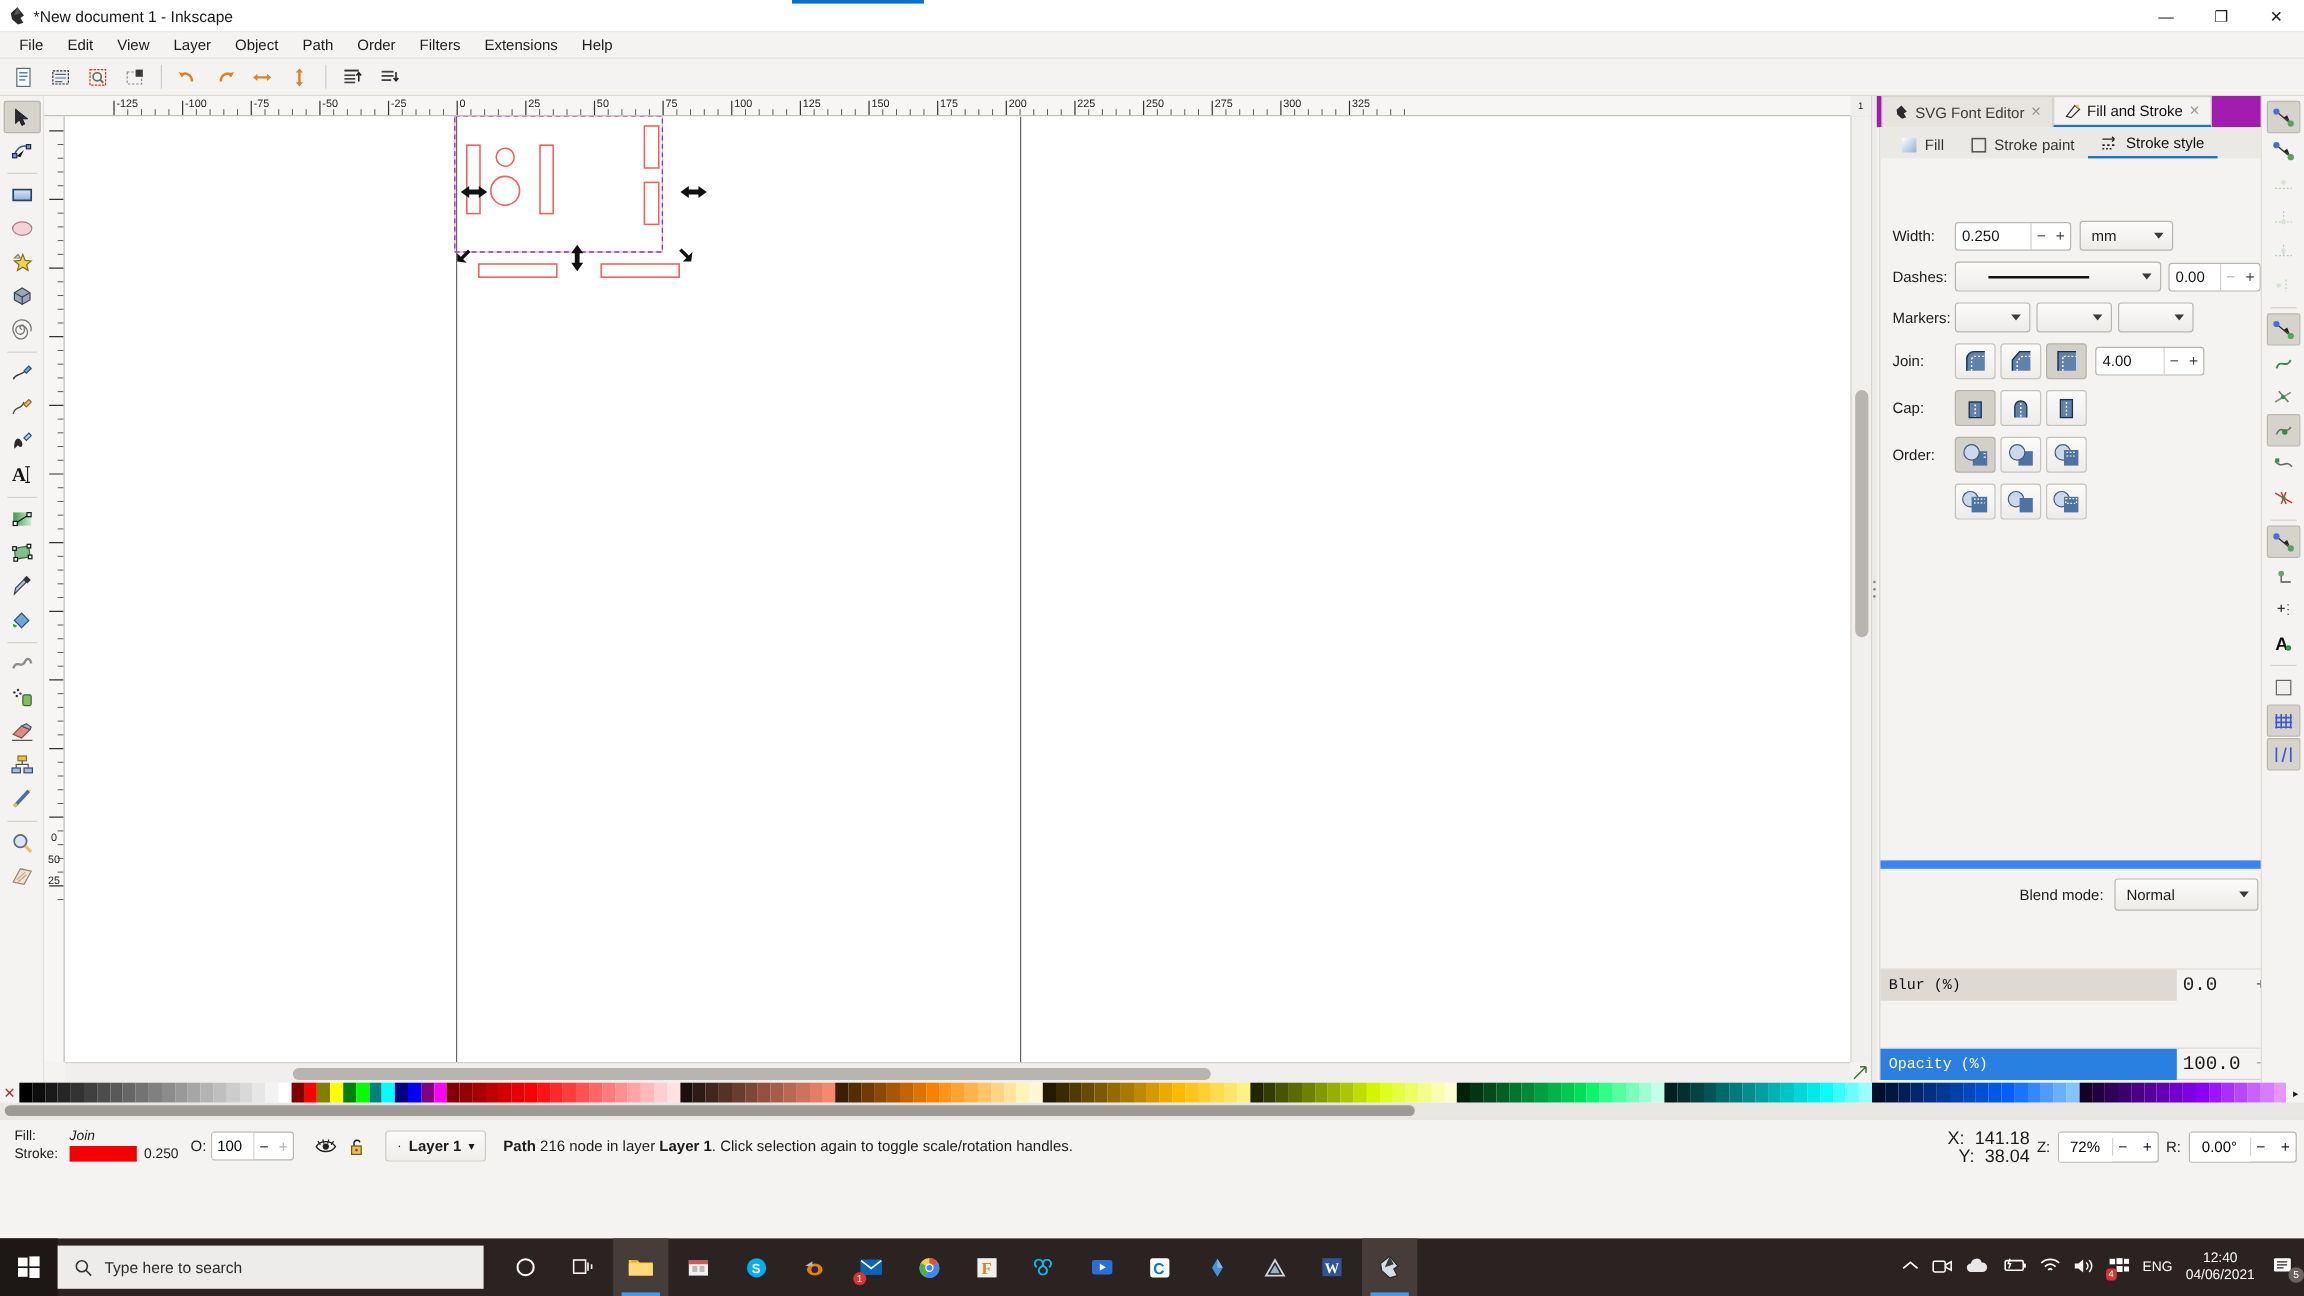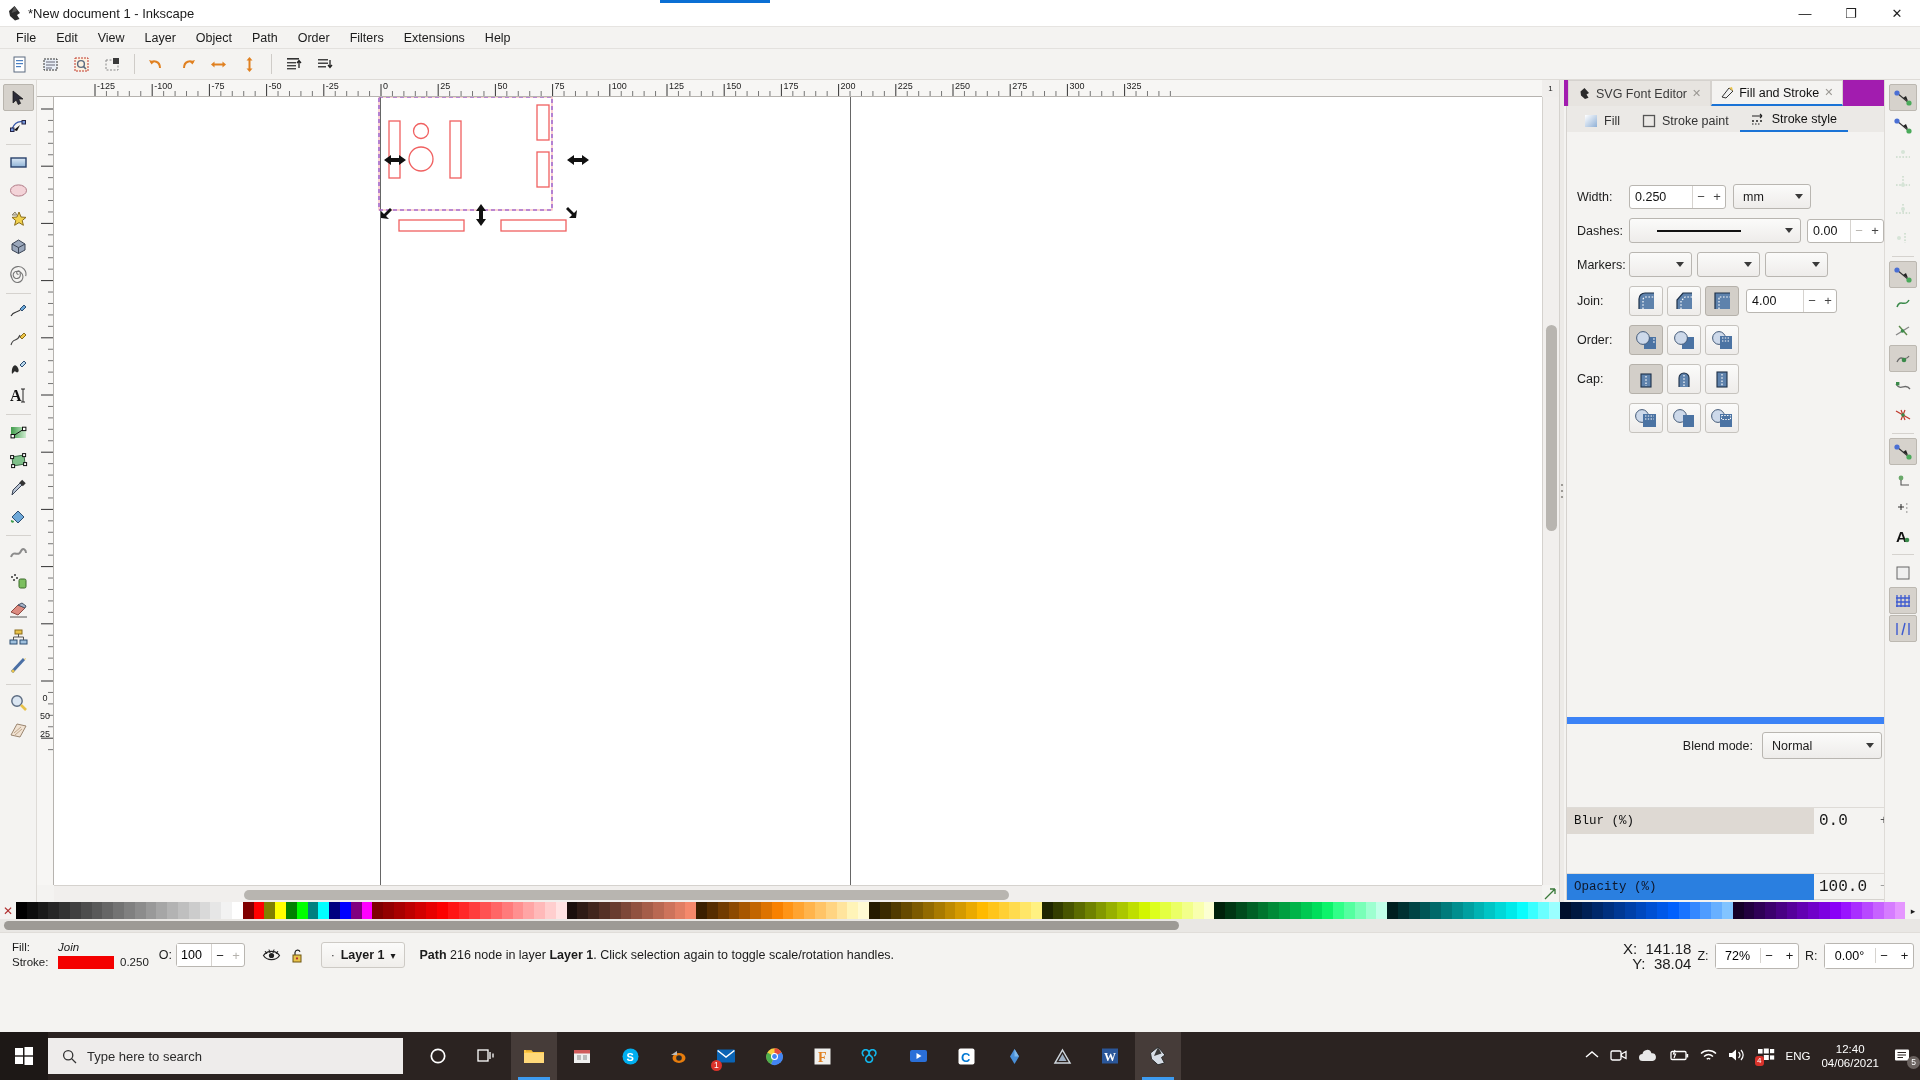--- a/index.html
+++ b/index.html
@@ -110,21 +110,21 @@
   .tbtn { width:34px; height:30px; border:1px solid #c6c3be; border-radius:3px;
     background:linear-gradient(#fbfbfa,#eeecea); display:flex; align-items:center; justify-content:center;
     margin-right:4px; }
   .tbtn.sel { background:#d3cfc9; border-color:#b5b1aa; }
   .blendrow { display:flex; align-items:center; justify-content:flex-end; gap:9px;
     padding:8px 10px 8px 0; border-top:7px solid #3b82f6; }
   .slider-row { height:26px; display:flex; align-items:center; border-top:1px solid #dedbd7;font-family:Liberation Mono, monospace; }
   .slider-track { flex:1; height:26px; background:#ded9d3; position:relative; display:flex; align-items:center; }
   .slider-track.full { background:#2a7fe0; }
   .slider-track span { padding-left:7px; font-size:12.5px; color:#111; }
-  .slider-track.full span { color:#0f172a; }
+  .slider-track.full span { color:#fef9c3; }
   .slider-val { width:62px; text-align:left; padding-left:5px; font-size:16px; }
   .slider-pm { display:flex; }
   .slider-pm span { width:16px; text-align:center; font-size:13px; color:#555; }
 
   
   .snapbar { width:36px; background:#f4f3f1; border-left:1px solid #dedbd7;
     display:flex; flex-direction:column; align-items:center; padding-top:4px; }
   .snap { width:28px; height:27px; display:flex;align-items:center;justify-content:center;
     border-radius:2px; margin-bottom:1px; }
   .snap.on { background:#d6d2cc; border:1px solid #bcb8b1; }
@@ -979,64 +979,64 @@
               <div class="pbox" style="margin-left:3px">
                 <input style="width: 56px;" value="4.00">
                 <div class="pm">
                   <span>−</span>
                   <span>+</span>
                 </div>
               </div>
             </div>
 
             <div class="prow">
+              <div class="plabel">Cap:</div>
+              <div class="tbtn sel">
+                <svg width="20" height="20" viewBox="0 0 20 20">
+                    <rect x="5" y="5" width="10" height="13" fill="#5e82ac"></rect>
+                    <path d="M10 7 V17" stroke="#fff" stroke-width="1.2" stroke-dasharray="1.6 1.6"></path>
+                    <rect x="5" y="5" width="10" height="13" fill="none" stroke="#1d3048" stroke-width="1.1"></rect>
+                  </svg>
+              </div>
+              <div class="tbtn">
+                <svg width="20" height="20" viewBox="0 0 20 20">
+                    <path d="M5 18 V9 A5 5 0 0 1 15 9 V18 Z" fill="#5e82ac"></path>
+                    <path d="M10 6 V17" stroke="#fff" stroke-width="1.2" stroke-dasharray="1.6 1.6"></path>
+                    <path d="M5 18 V9 A5 5 0 0 1 15 9 V18" fill="none" stroke="#1d3048" stroke-width="1.1"></path>
+                  </svg>
+              </div>
+              <div class="tbtn">
+                <svg width="20" height="20" viewBox="0 0 20 20">
+                    <rect x="5" y="3" width="10" height="15" fill="#5e82ac"></rect>
+                    <path d="M10 5 V17" stroke="#fff" stroke-width="1.2" stroke-dasharray="1.6 1.6"></path>
+                    <rect x="5" y="3" width="10" height="15" fill="none" stroke="#1d3048" stroke-width="1.1"></rect>
+                  </svg>
+              </div>
+            </div>
+
+            <div class="prow">
               <div class="plabel">Order:</div>
               <div class="tbtn sel">
                 <svg width="24" height="20" viewBox="0 0 24 20">
                     <rect x="10" y="7" width="12" height="12" fill="#4b73a3"></rect>
                     <circle cx="9" cy="8" r="6.4" fill="#cdd9ea" stroke="#445a78"></circle>
                     <path d="M19 9 h1.8 M19 12 h1.8" stroke="#fff" stroke-width="1.1"></path>
                   </svg>
               </div>
               <div class="tbtn">
                 <svg width="24" height="20" viewBox="0 0 24 20">
                     <rect x="10" y="7" width="12" height="12" fill="#4b73a3"></rect>
                     <circle cx="9" cy="8" r="6.4" fill="#cdd9ea" stroke="#445a78"></circle>
                   </svg>
               </div>
               <div class="tbtn">
                 <svg width="24" height="20" viewBox="0 0 24 20">
                     <circle cx="9" cy="8" r="6.4" fill="#cdd9ea" stroke="#445a78"></circle>
                     <rect x="10" y="6" width="12" height="13" fill="#4b73a3"></rect>
                     <path d="M12 8 h8 M12 11 h8" stroke="#fff" stroke-width="1" stroke-dasharray="1.4 1.4"></path>
-                  </svg>
-              </div>
-            </div>
-
-            <div class="prow">
-              <div class="plabel">Cap:</div>
-              <div class="tbtn sel">
-                <svg width="20" height="20" viewBox="0 0 20 20">
-                    <rect x="5" y="5" width="10" height="13" fill="#5e82ac"></rect>
-                    <path d="M10 7 V17" stroke="#fff" stroke-width="1.2" stroke-dasharray="1.6 1.6"></path>
-                    <rect x="5" y="5" width="10" height="13" fill="none" stroke="#1d3048" stroke-width="1.1"></rect>
-                  </svg>
-              </div>
-              <div class="tbtn">
-                <svg width="20" height="20" viewBox="0 0 20 20">
-                    <path d="M5 18 V9 A5 5 0 0 1 15 9 V18 Z" fill="#5e82ac"></path>
-                    <path d="M10 6 V17" stroke="#fff" stroke-width="1.2" stroke-dasharray="1.6 1.6"></path>
-                    <path d="M5 18 V9 A5 5 0 0 1 15 9 V18" fill="none" stroke="#1d3048" stroke-width="1.1"></path>
-                  </svg>
-              </div>
-              <div class="tbtn">
-                <svg width="20" height="20" viewBox="0 0 20 20">
-                    <rect x="5" y="3" width="10" height="15" fill="#5e82ac"></rect>
-                    <path d="M10 5 V17" stroke="#fff" stroke-width="1.2" stroke-dasharray="1.6 1.6"></path>
-                    <rect x="5" y="3" width="10" height="15" fill="none" stroke="#1d3048" stroke-width="1.1"></rect>
                   </svg>
               </div>
             </div>
 
             <div class="prow">
               <div class="plabel"></div>
               <div class="tbtn">
                 <svg width="24" height="20" viewBox="0 0 24 20">
                     <circle cx="8" cy="8" r="6.4" fill="#cdd9ea" stroke="#445a78"></circle>
                     <rect x="9" y="6" width="13" height="13" fill="#4b73a3"></rect>

